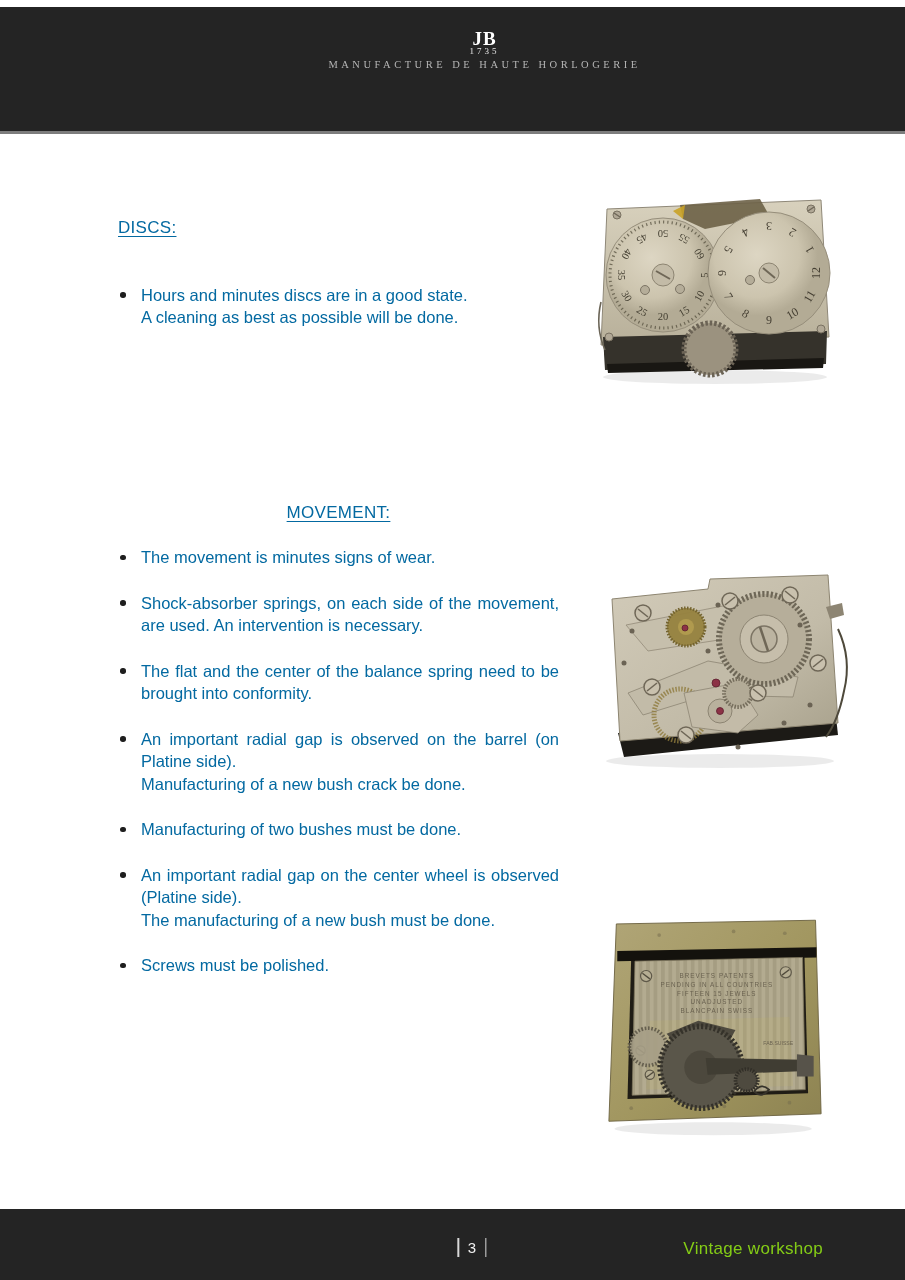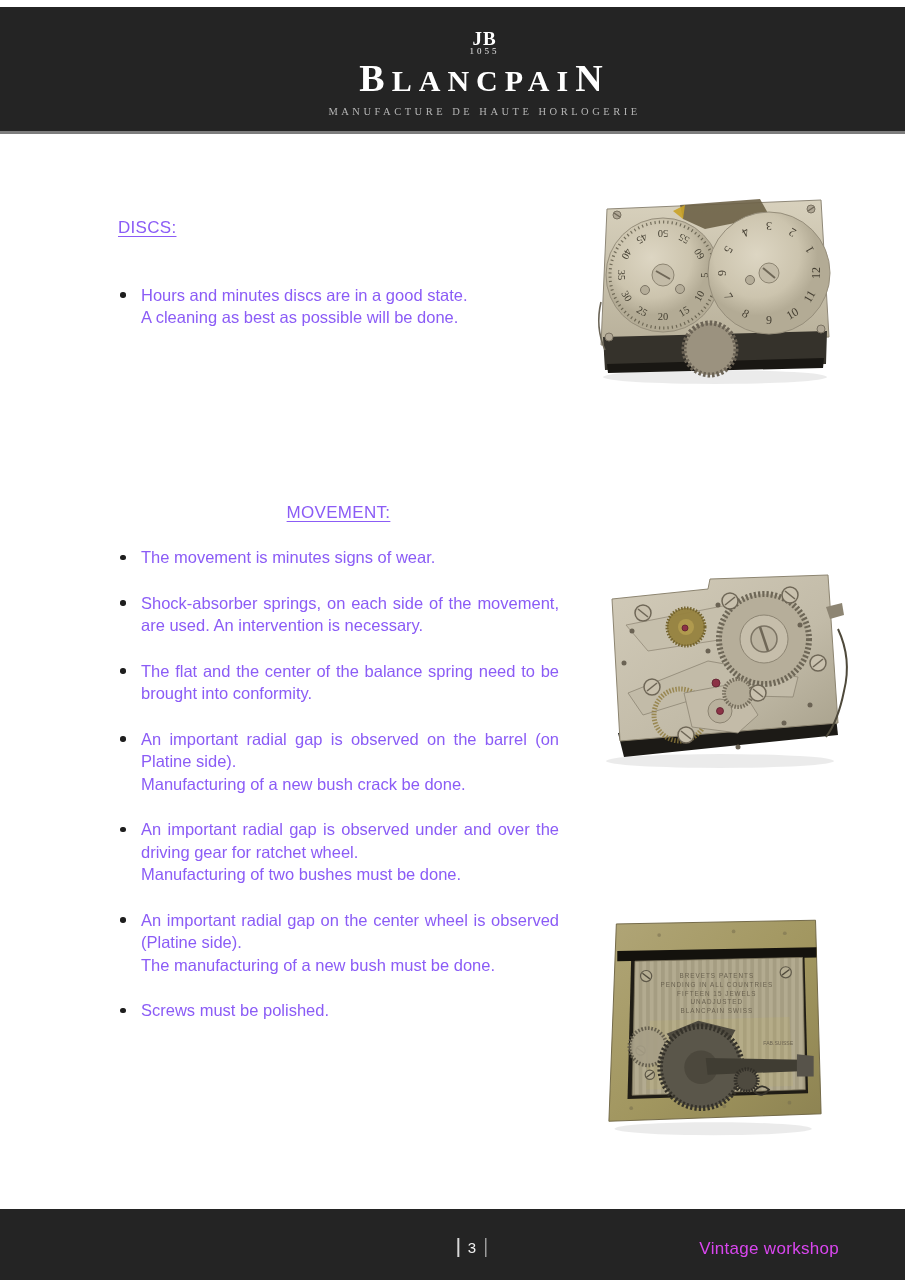--- a/index.html
+++ b/index.html
@@ -23,21 +23,21 @@
   .logo-monogram { display:block; font-size:19px; font-weight:bold; letter-spacing:1px; line-height:15px; }
   .logo-year { display:block; font-size:9px; letter-spacing:3px; line-height:11px; color:#e8e8e8; }
   .brand { display:block; margin-top:3px; line-height:36px; letter-spacing:7px; font-weight:bold; white-space:nowrap; }
   .brand .big { font-size:38px; }
   .brand .mid { font-size:30px; }
   .tagline { display:block; margin-top:2px; font-size:10.5px; letter-spacing:3.5px; color:#b5b5b5; font-family:"Liberation Serif", serif;text-align:right; }
 
   
   .text-col {
     position:absolute; left:118px; top:210px; width:441px;
-    color:#8b5cf6; font-size:16.5px; line-height:22.5px;
+    color:#0369a1; font-size:16.5px; line-height:22.5px;
   }
   .sec-heading {
     font-size:17px; letter-spacing:0.3px; text-decoration:underline;
     text-underline-offset:3px; font-weight:normal;
   }
   .bullet { position:relative; padding-left:23px; margin-top:23px; }
   .bullet .dot {
     position:absolute; left:2px; top:8.5px; width:5.5px; height:5.5px;
     border-radius:50%; background:#1e1e1e;
   }
@@ -58,34 +58,33 @@
     position:absolute; left:0; top:1202px; width:905px; height:78px;
     background:#242424;
   }
   .page-num {
     position:absolute; left:472px; top:29px; transform:translateX(-50%);
     display:flex; align-items:center; gap:9px;
   }
   .page-num .bar { width:1.5px; height:19px; background:#d8d8d8; }
   .page-num .num { color:#f0f0f0; font-size:15px; }
   .footer-label {
-    position:absolute; right:66px; top:30px; color:#d946ef; font-size:17px;
+    position:absolute; right:82px; top:30px; color:#84cc16; font-size:17px;
     letter-spacing:0.3px;
   }
 </style>
 </head>
 <body>
 
 <div class="page">
 
   <div class="header">
     <div class="logo">
       <span class="logo-monogram">JB</span>
-      <span class="logo-year">1055</span>
-      <span class="brand"><span class="big">B</span><span class="mid">LANCPAI</span><span class="big">N</span></span>
+      <span class="logo-year">1735</span>
       <span class="tagline">MANUFACTURE DE HAUTE HORLOGERIE</span>
     </div>
   </div>
 
   <div class="text-col">
 
     <div class="sec-heading" id="sec-discs-heading">DISCS:</div>
 
     <div class="bullet" id="b-discs-0">
       <span class="dot"></span>
@@ -111,21 +110,20 @@
     </div>
 
     <div class="bullet" id="b-mov-3">
       <span class="dot"></span>
       <p>An important radial gap is observed on the barrel (on Platine side).</p>
       <p>Manufacturing of a new bush crack be done.</p>
     </div>
 
     <div class="bullet" id="b-mov-4">
       <span class="dot"></span>
-      <p>An important radial gap is observed under and over the driving gear for ratchet wheel.</p>
       <p>Manufacturing of two bushes must be done.</p>
     </div>
 
     <div class="bullet" id="b-mov-5">
       <span class="dot"></span>
       <p>An important radial gap on the center wheel is observed (Platine side).</p>
       <p>The manufacturing of a new bush must be done.</p>
     </div>
 
     <div class="bullet" id="b-mov-6">

